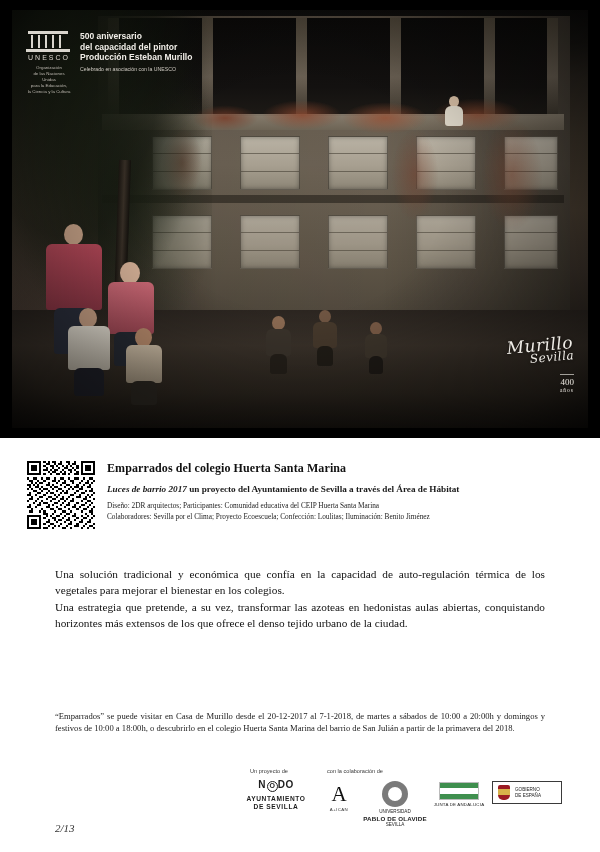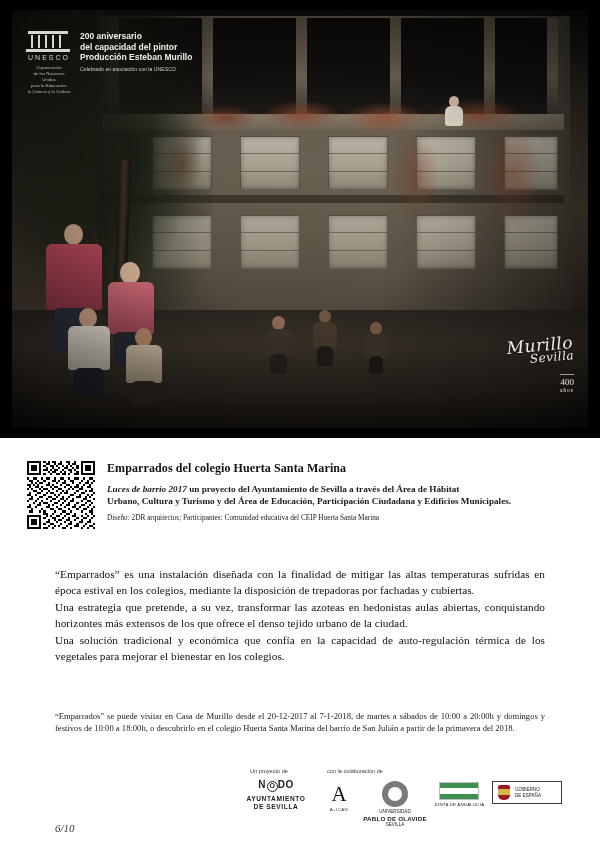--- a/index.html
+++ b/index.html
@@ -536,21 +536,21 @@
           <div class="col" style="left:33px"></div>
           <div class="base"></div>
         </div>
         <div class="unesco-word">UNESCO</div>
         <div class="unesco-sub" style="white-space:pre-line">Organización
 de las Naciones Unidas
 para la Educación,
 la Ciencia y la Cultura</div>
       </div>
       <div class="unesco-text">
-        <div class="unesco-title">200 aniversario</div>
+        <div class="unesco-title">500 aniversario</div>
         <div class="unesco-title">del capacidad del pintor</div>
         <div class="unesco-title">Producción Esteban Murillo</div>
         <div class="unesco-note">Celebrado en asociación con la UNESCO</div>
       </div>
     </div>
   </div>
 
   <div class="signature">
     <div class="sig-script">
       <span>Murillo</span>
@@ -842,32 +842,31 @@
             <rect x="32" y="32" width="1" height="1"></rect>
         </g>
       </svg>
     </div>
 
     <div class="head-text">
       <div class="doc-title">Emparrados del colegio Huerta Santa Marina</div>
       <div class="doc-sub">
         <i>Luces de barrio 2017</i>
         <b>un proyecto del Ayuntamiento de Sevilla a través del Área de Hábitat</b>
-        <b style="display:block">Urbano, Cultura y Turismo y del Área de Educación, Participación Ciudadana y Edificios Municipales.</b>
       </div>
       <div class="credits">
         <div>Diseño: 2DR arquitectos;   Participantes: Comunidad educativa del CEIP Huerta Santa Marina</div>
+        <div>Colaboradores: Sevilla por el Clima; Proyecto Ecoescuela; Confección: Loulitas; Iluminación: Benito Jiménez</div>
       </div>
     </div>
   </div>
 
   <div class="body-copy">
-    <p>“Emparrados” es una instalación diseñada con la finalidad de mitigar las altas temperaturas sufridas en época estival en los colegios, mediante la disposición de trepadoras por fachadas y cubiertas.</p>
+    <p>Una solución tradicional y económica que confía en la capacidad de auto-regulación térmica de los vegetales para mejorar el bienestar en los colegios.</p>
     <p>Una estrategia que pretende, a su vez, transformar las azoteas en hedonistas aulas abiertas, conquistando horizontes más extensos de los que ofrece el denso tejido urbano de la ciudad.</p>
-    <p>Una solución tradicional y económica que confía en la capacidad de auto-regulación térmica de los vegetales para mejorar el bienestar en los colegios.</p>
   </div>
 
   <div class="visit-copy">“Emparrados” se puede visitar en Casa de Murillo desde el 20-12-2017 al 7-1-2018, de martes a sábados de 10:00 a 20:00h y domingos y festivos de 10:00 a 18:00h, o descubrirlo en el colegio Huerta Santa Marina del barrio de San Julián a partir de la primavera del 2018.</div>
 
   <div class="footer">
     <div class="foot-label lbl-proyecto">Un proyecto de</div>
     <div class="foot-label lbl-colab">con la colaboración de</div>
 
     <div class="logo-nodo">
       <div class="nodo-badge">
@@ -899,15 +898,15 @@
     <div class="logo logo-gob">
       <div class="gob-box">
         <div class="gob-shield"></div>
         <div class="gob-txt">
           <div>GOBIERNO</div>
           <div>DE ESPAÑA</div>
         </div>
       </div>
     </div>
 
-    <div class="page-num">6/10</div>
+    <div class="page-num">2/13</div>
   </div>
 </div>
 
 </body></html>

